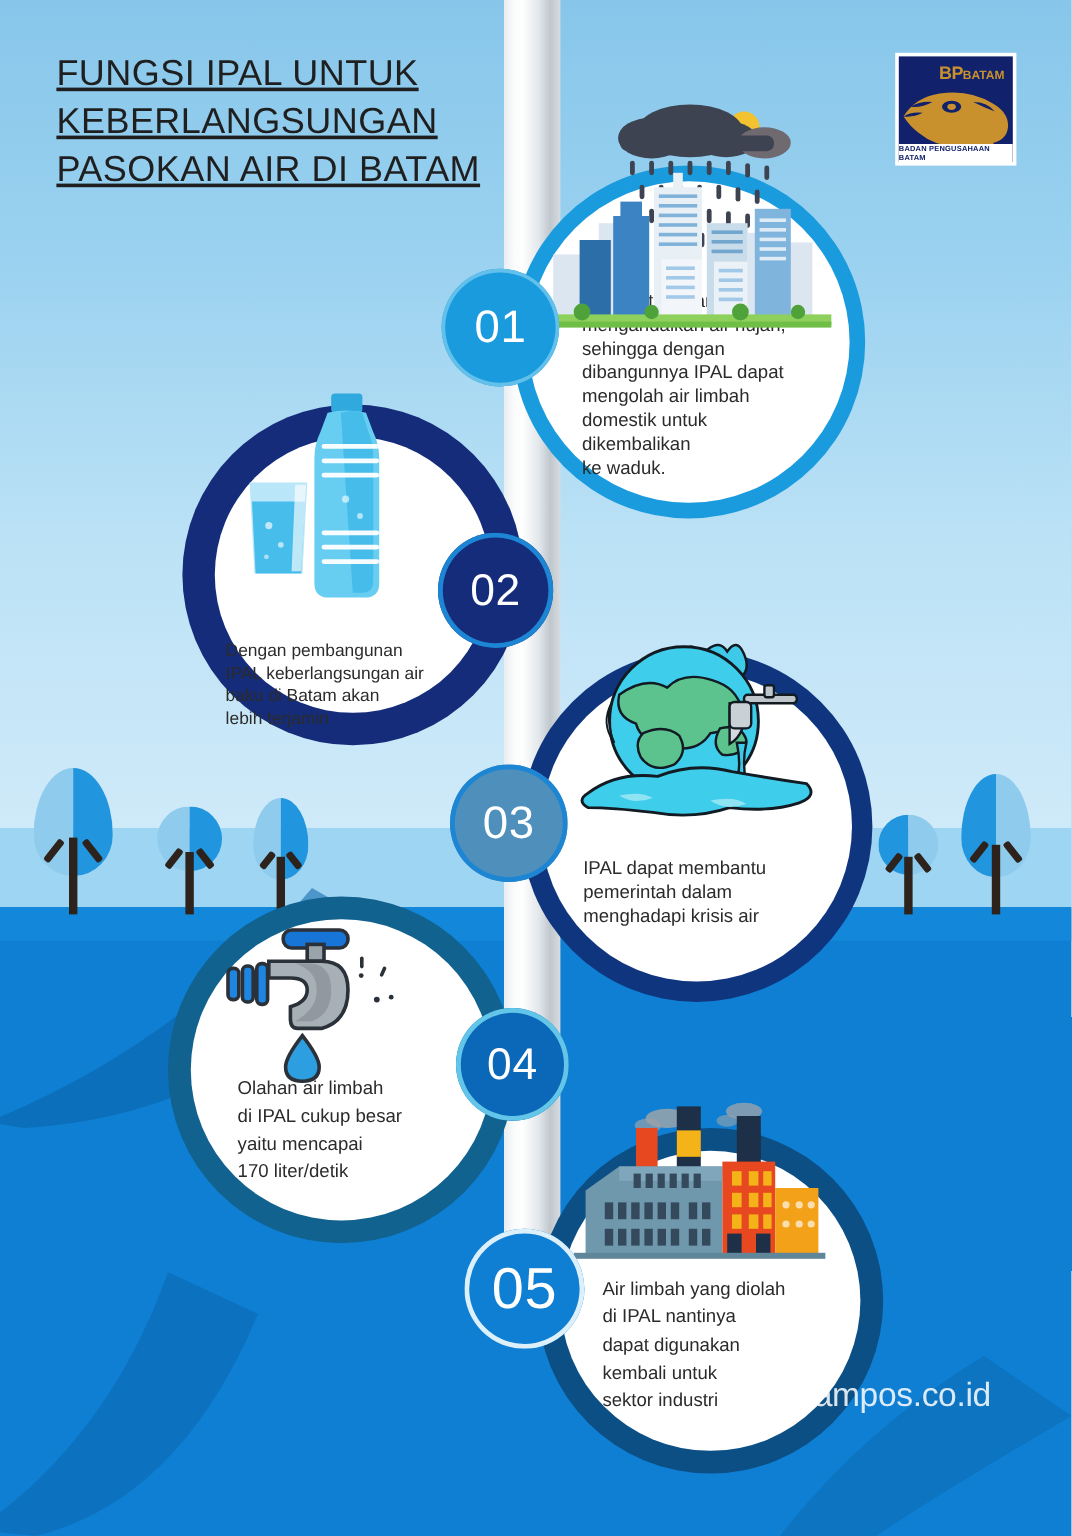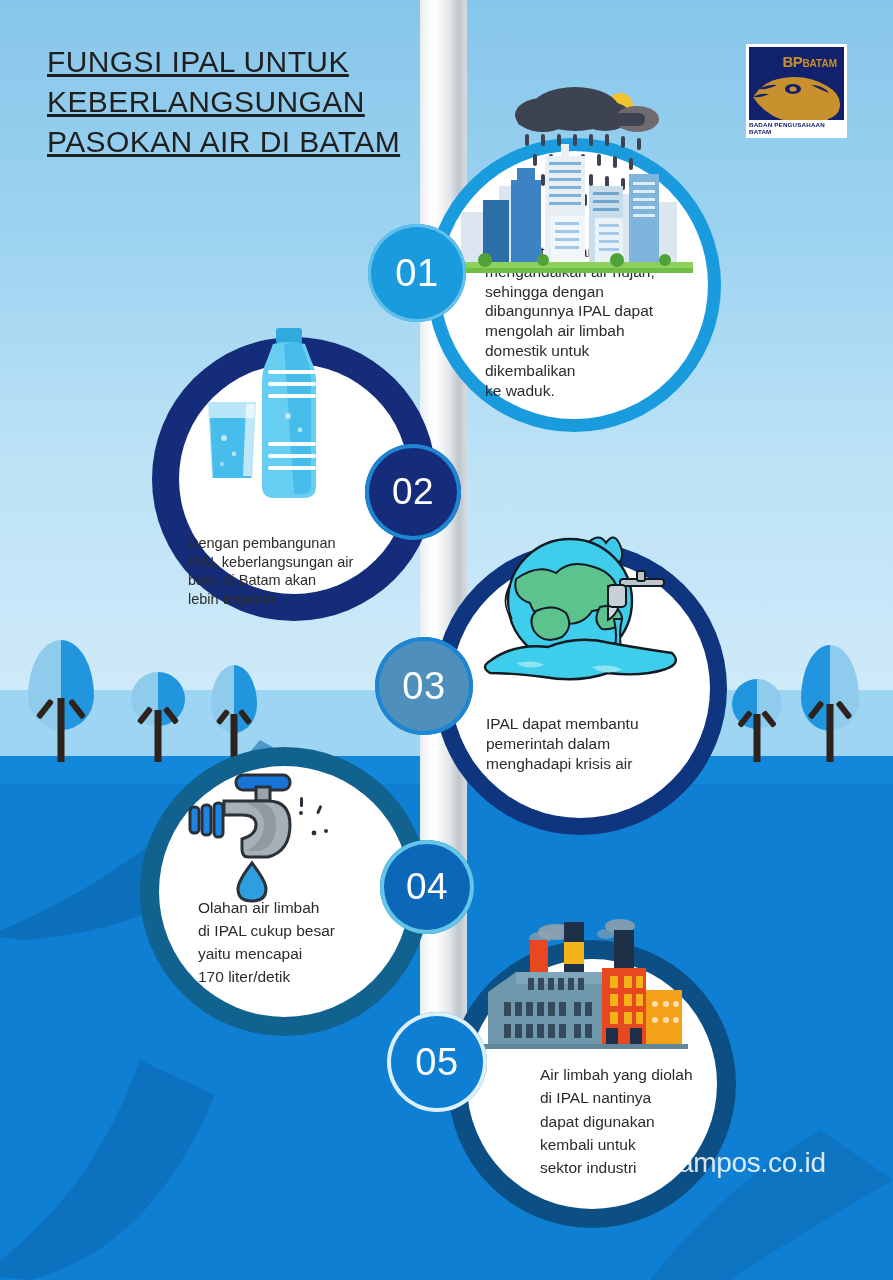--- a/index.html
+++ b/index.html
@@ -481,26 +481,26 @@
         <circle cx="177" cy="88" r="3"></circle>
           <circle cx="188" cy="88" r="3"></circle>
           <circle cx="198" cy="88" r="3"></circle>
         <circle cx="177" cy="104" r="3"></circle>
           <circle cx="188" cy="104" r="3"></circle>
           <circle cx="198" cy="104" r="3"></circle>
       </g>
       <rect x="0" y="128" width="210" height="5" fill="#5F8799"></rect>
     </svg>
 
-    <div class="txt" style="left:54px; top:123px; width:200px; font-size:15.5px; line-height:1.5;margin-left:38px;">Air limbah yang diolah
+    <div class="txt" style="left:54px; top:123px; width:200px; font-size:15.5px; line-height:1.5;">Air limbah yang diolah
 di IPAL nantinya
 dapat digunakan
 kembali untuk
 sektor industri</div>
-    <div class="badge" style="left:-61px; top:72px; width:100px; height:100px; background:#0E7FD2; box-shadow:inset 0 0 0 4px #DCF0FB; font-size:38px;">
+    <div class="badge" style="left:-61px; top:84px; width:100px; height:100px; background:#0E7FD2; box-shadow:inset 0 0 0 4px #DCF0FB; font-size:48px;">
       <span>05</span>
     </div>
   </div>
 
   <div class="title">FUNGSI IPAL UNTUK
 KEBERLANGSUNGAN
 PASOKAN AIR DI BATAM</div>
 
   <div class="logo">
     <div class="plate">

